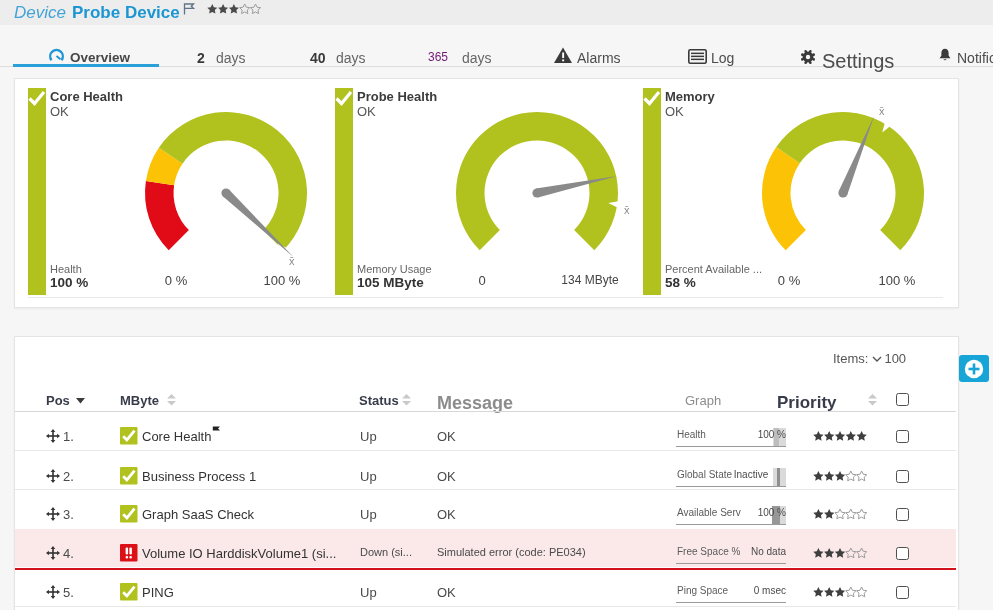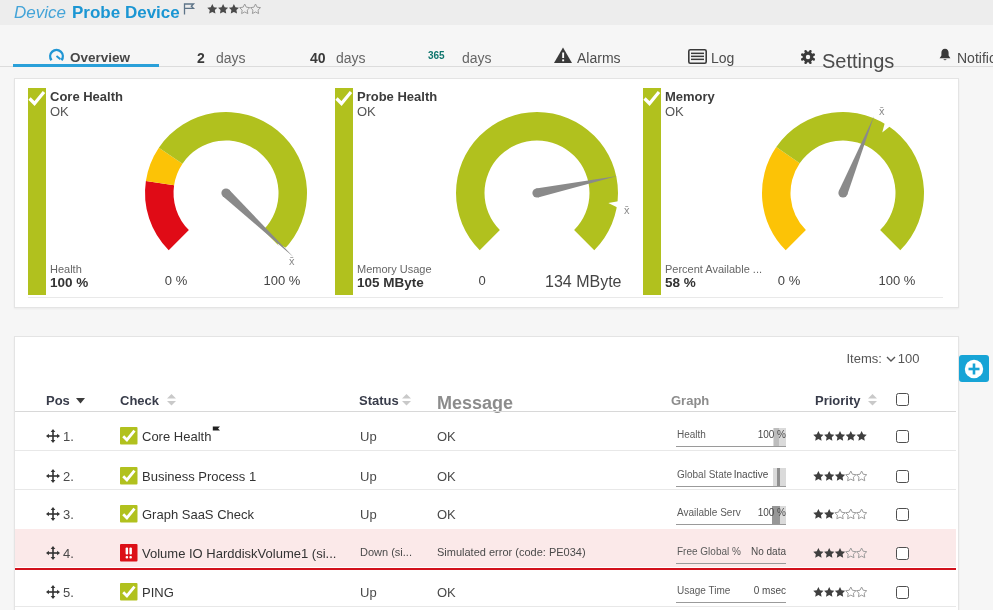--- a/index.html
+++ b/index.html
@@ -17,21 +17,21 @@
 <div class="abs" style="left:13px;top:64px;width:146px;height:3.4px;background:#2aa0d9"></div>
 <svg class="abs" style="left:48px;top:48px" width="17" height="16" viewBox="0 0 16 16">
     <path d="M3 12.2 A6.3 6.3 0 1 1 13 12.2" fill="none" stroke="#2196d4" stroke-width="2.4"></path>
     <path d="M8 8 L11.9 11.2" stroke="#2196d4" stroke-width="2"></path>
   </svg>
 <div class="abs" style="left:70px;top:50px;font-size:13.5px;font-weight:bold;color:#474747">Overview</div>
 <div class="abs" style="left:197px;top:50px;font-size:14px;font-weight:bold;color:#3a3a3a">2</div>
 <div class="abs" style="left:216px;top:50px;font-size:14px;color:#666">days</div>
 <div class="abs" style="left:310px;top:50px;font-size:14px;font-weight:bold;color:#3a3a3a">40</div>
 <div class="abs" style="left:336px;top:50px;font-size:14px;color:#666">days</div>
-<div class="abs" style="left:428px;top:50px;font-size:10px;font-weight:bold;color:#0f766e">365</div>
+<div class="abs" style="left:428px;top:50px;font-size:12px;font-weight:normal;color:#701a75">365</div>
 <div class="abs" style="left:462px;top:50px;font-size:14px;color:#666">days</div>
 <svg class="abs" style="left:553px;top:47px" width="20" height="17" viewBox="0 0 20 17">
     <path d="M10 0.5 L19 16 H1 Z" fill="#3a3a3a"></path>
     <rect x="9.2" y="5.5" width="1.9" height="5.5" fill="#fff"></rect>
     <rect x="9.2" y="12.4" width="1.9" height="1.9" fill="#fff"></rect>
   </svg>
 <div class="abs" style="left:577px;top:50px;font-size:14px;color:#4c4c4c">Alarms</div>
 <svg class="abs" style="left:688px;top:49px" width="19" height="15" viewBox="0 0 19 15">
     <rect x="0.8" y="0.8" width="17.4" height="13.4" rx="1.5" fill="none" stroke="#3a3a3a" stroke-width="1.6"></rect>
     <rect x="3" y="3.6" width="13" height="1.5" fill="#3a3a3a"></rect>
@@ -102,51 +102,51 @@
     <path d="M 47.72 155.28 A 81 81 0 0 1 38.25 52.12 L 61.73 68.26 A 52.5 52.5 0 0 0 67.88 135.12 Z" fill="#fcc306"></path>
     <path d="M 38.25 52.12 A 81 81 0 1 1 162.28 155.28 L 142.12 135.12 A 52.5 52.5 0 1 0 61.73 68.26 Z" fill="#b1c11e"></path>
     <path d="M 147.63 25.04 L 154.31 29.38 L 144.21 37.62 Z" fill="#fff"></path>
     <path d="M 136.09 21.04 L 100.73 96.28 L 104.81 98.46 L 109.27 99.72 Z" fill="#8a8a8a"></path>
     <circle cx="105" cy="98" r="4.6" fill="#8a8a8a"></circle>
     <text x="141.0" y="20.0" font-size="11" fill="#8a8a8a">x̄</text>
   </svg>
 <div class="abs" style="left:131px;top:273px;width:90px;text-align:center;font-size:13px;color:#444">0&nbsp;%</div>
 <div class="abs" style="left:237px;top:273px;width:90px;text-align:center;font-size:13px;color:#444">100&nbsp;%</div>
 <div class="abs" style="left:437px;top:273px;width:90px;text-align:center;font-size:13px;color:#444">0</div>
-<div class="abs" style="left:545px;top:273px;width:90px;text-align:left;font-size:16px;color:#444">134 MByte</div>
+<div class="abs" style="left:545px;top:273px;width:90px;text-align:center;font-size:12px;color:#444">134 MByte</div>
 <div class="abs" style="left:744px;top:273px;width:90px;text-align:center;font-size:13px;color:#444">0&nbsp;%</div>
 <div class="abs" style="left:852px;top:273px;width:90px;text-align:center;font-size:13px;color:#444">100&nbsp;%</div>
 <div class="abs" style="left:28px;top:297px;width:915px;height:1px;background:#e9e9e9"></div>
 <div class="abs" style="left:14px;top:336px;width:943px;height:280px;background:#fff;border:1px solid #e4e4e4;border-bottom:none;box-shadow:0 1px 2px rgba(0,0,0,0.05)"></div>
-<div class="abs" style="left:833px;top:351px;width:100px;text-align:center;font-size:13px;color:#555">Items:<svg width="10" height="7" style="margin-left:4px;margin-right:2px">
+<div class="abs" style="left:833px;top:351px;width:100px;text-align:left;font-size:13px;color:#555">Items:<svg width="10" height="7" style="margin-left:4px;margin-right:2px">
       <polyline points="1,1 5,5 9,1" fill="none" stroke="#555" stroke-width="1.4"></polyline>
     </svg>100</div>
 <div class="abs" style="left:959px;top:355px;width:30px;height:27px;background:#17a4d6;border-radius:3px"></div>
 <svg class="abs" style="left:964px;top:359px" width="20" height="20">
     <circle cx="10" cy="10" r="9.2" fill="#fff"></circle>
     <rect x="8.7" y="4.5" width="2.6" height="11" fill="#17a4d6"></rect>
     <rect x="4.5" y="8.7" width="11" height="2.6" fill="#17a4d6"></rect>
   </svg>
 <div class="abs" style="left:46px;top:393px;font-size:13px;font-weight:bold;color:#383c4a">Pos</div>
 <svg style="position:absolute;left:76px;top:398px" width="9" height="6">
     <polygon points="0,0 9,0 4.5,5.5" fill="#3c3c3c"></polygon>
   </svg>
-<div class="abs" style="left:120px;top:393px;font-size:13px;font-weight:bold;color:#383c4a">Check</div>
+<div class="abs" style="left:120px;top:393px;font-size:13px;font-weight:bold;color:#383c4a">MByte</div>
 <svg style="position:absolute;left:167px;top:394px" width="9" height="12">
     <polygon points="4.5,0 9,4.5 0,4.5" fill="#c9c9c9"></polygon>
     <polygon points="0,7 9,7 4.5,11.5" fill="#c9c9c9"></polygon>
   </svg>
 <div class="abs" style="left:359px;top:393px;font-size:13px;font-weight:bold;color:#383c4a">Status</div>
 <svg style="position:absolute;left:402px;top:394px" width="9" height="12">
     <polygon points="4.5,0 9,4.5 0,4.5" fill="#c9c9c9"></polygon>
     <polygon points="0,7 9,7 4.5,11.5" fill="#c9c9c9"></polygon>
   </svg>
 <div class="abs" style="left:437px;top:393px;font-size:18px;font-weight:bold;color:#8c8c8c">Message</div>
-<div class="abs" style="left:671px;top:393px;font-size:13px;font-weight:bold;color:#8c8c8c">Graph</div>
-<div class="abs" style="left:815px;top:393px;font-size:13px;font-weight:bold;color:#383c4a">Priority</div>
+<div class="abs" style="left:685px;top:393px;font-size:13px;font-weight:normal;color:#8c8c8c">Graph</div>
+<div class="abs" style="left:777px;top:393px;font-size:17px;font-weight:bold;color:#383c4a">Priority</div>
 <svg style="position:absolute;left:868px;top:394px" width="9" height="12">
     <polygon points="4.5,0 9,4.5 0,4.5" fill="#c9c9c9"></polygon>
     <polygon points="0,7 9,7 4.5,11.5" fill="#c9c9c9"></polygon>
   </svg>
 <div style="position:absolute;left:896px;top:393px;width:11px;height:11px;border:1.5px solid #4f4f4f;border-radius:2.5px;background:#fff"></div>
 <div class="abs" style="left:15px;top:411px;width:941px;height:1px;background:#d8d8d8"></div>
 <div class="abs" style="left:15px;top:529px;width:941px;height:38px;background:#fbe9e9"></div>
 <div class="abs" style="left:15px;top:568px;width:941px;height:1.6px;background:#d2111c"></div>
 <svg style="position:absolute;left:46px;top:429px" width="14" height="14" viewBox="0 0 14 14">
     <rect x="6.2" y="2" width="1.6" height="10" fill="#333"></rect>
@@ -253,21 +253,21 @@
     <rect x="0" y="0" width="17.5" height="17.5" rx="1" fill="#dc1017"></rect>
     <rect x="5.6" y="3.4" width="2.5" height="7" rx="1" fill="#fff"></rect>
     <rect x="9.4" y="3.4" width="2.5" height="7" rx="1" fill="#fff"></rect>
     <rect x="5.6" y="11.9" width="2.5" height="2.5" rx="1" fill="#fff"></rect>
     <rect x="9.4" y="11.9" width="2.5" height="2.5" rx="1" fill="#fff"></rect>
   </svg>
 <div class="abs" style="left:142px;top:546px;font-size:13px;color:#333;max-width:200px;overflow:hidden;white-space:nowrap">Volume IO HarddiskVolume1 (si...</div>
 <div class="abs" style="left:360px;top:546px;font-size:11px;color:#4a4a4a">Down (si...</div>
 <div class="abs" style="left:437px;top:546px;font-size:11px;color:#4a4a4a">Simulated error (code: PE034)</div>
 <div style="position:absolute;left:676px;top:563px;width:110px;height:1px;background:#9a9a9a"></div>
-<div style="position:absolute;left:677px;top:546px;width:84px;height:12px;font-size:10px;color:#5b5b5b;overflow:hidden;white-space:nowrap">Free Global %</div>
+<div style="position:absolute;left:677px;top:546px;width:84px;height:12px;font-size:10px;color:#5b5b5b;overflow:hidden;white-space:nowrap">Free Space %</div>
 <div style="position:absolute;left:716px;top:546px;width:70px;height:12px;font-size:10px;color:#4a4a4a;text-align:right;white-space:nowrap">No data</div>
 <svg style="position:absolute;left:813px;top:547px" width="58" height="14">
     <polygon points="5.40,1.00 6.99,4.22 10.54,4.73 7.97,7.23 8.57,10.77 5.40,9.10 2.23,10.77 2.83,7.23 0.26,4.73 3.81,4.22" fill="#3f3f3f"></polygon>
     <polygon points="16.20,1.00 17.79,4.22 21.34,4.73 18.77,7.23 19.37,10.77 16.20,9.10 13.03,10.77 13.63,7.23 11.06,4.73 14.61,4.22" fill="#3f3f3f"></polygon>
     <polygon points="27.00,1.00 28.59,4.22 32.14,4.73 29.57,7.23 30.17,10.77 27.00,9.10 23.83,10.77 24.43,7.23 21.86,4.73 25.41,4.22" fill="#3f3f3f"></polygon>
     <polygon points="37.80,1.00 39.39,4.22 42.94,4.73 40.37,7.23 40.97,10.77 37.80,9.10 34.63,10.77 35.23,7.23 32.66,4.73 36.21,4.22" fill="none" stroke="#9c9c9c" stroke-width="1"></polygon>
     <polygon points="48.60,1.00 50.19,4.22 53.74,4.73 51.17,7.23 51.77,10.77 48.60,9.10 45.43,10.77 46.03,7.23 43.46,4.73 47.01,4.22" fill="none" stroke="#9c9c9c" stroke-width="1"></polygon>
   </svg>
 <div style="position:absolute;left:896px;top:547px;width:11px;height:11px;border:1.5px solid #4f4f4f;border-radius:2.5px;background:#fff"></div>
 <svg style="position:absolute;left:46px;top:585px" width="14" height="14" viewBox="0 0 14 14">
@@ -280,21 +280,21 @@
   </svg>
 <div class="abs" style="left:63px;top:585px;font-size:13px;color:#4a4a4a">5.</div>
 <svg style="position:absolute;left:120px;top:583px" width="18" height="18">
     <rect x="0" y="0" width="17.5" height="17.5" rx="1" fill="#b1c11e"></rect>
     <polyline points="3.2,9.2 6.9,12.9 14.5,3.6" fill="none" stroke="#fff" stroke-width="2.8"></polyline>
   </svg>
 <div class="abs" style="left:142px;top:585px;font-size:13px;color:#333;max-width:200px;overflow:hidden;white-space:nowrap">PING</div>
 <div class="abs" style="left:360px;top:585px;font-size:13px;color:#4a4a4a">Up</div>
 <div class="abs" style="left:437px;top:585px;font-size:13px;color:#4a4a4a">OK</div>
 <div style="position:absolute;left:676px;top:602px;width:110px;height:1px;background:#9a9a9a"></div>
-<div style="position:absolute;left:677px;top:585px;width:84px;height:12px;font-size:10px;color:#5b5b5b;overflow:hidden;white-space:nowrap">Usage Time</div>
+<div style="position:absolute;left:677px;top:585px;width:84px;height:12px;font-size:10px;color:#5b5b5b;overflow:hidden;white-space:nowrap">Ping Space</div>
 <div style="position:absolute;left:716px;top:585px;width:70px;height:12px;font-size:10px;color:#4a4a4a;text-align:right;white-space:nowrap">0 msec</div>
 <svg style="position:absolute;left:813px;top:586px" width="58" height="14">
     <polygon points="5.40,1.00 6.99,4.22 10.54,4.73 7.97,7.23 8.57,10.77 5.40,9.10 2.23,10.77 2.83,7.23 0.26,4.73 3.81,4.22" fill="#3f3f3f"></polygon>
     <polygon points="16.20,1.00 17.79,4.22 21.34,4.73 18.77,7.23 19.37,10.77 16.20,9.10 13.03,10.77 13.63,7.23 11.06,4.73 14.61,4.22" fill="#3f3f3f"></polygon>
     <polygon points="27.00,1.00 28.59,4.22 32.14,4.73 29.57,7.23 30.17,10.77 27.00,9.10 23.83,10.77 24.43,7.23 21.86,4.73 25.41,4.22" fill="#3f3f3f"></polygon>
     <polygon points="37.80,1.00 39.39,4.22 42.94,4.73 40.37,7.23 40.97,10.77 37.80,9.10 34.63,10.77 35.23,7.23 32.66,4.73 36.21,4.22" fill="none" stroke="#9c9c9c" stroke-width="1"></polygon>
     <polygon points="48.60,1.00 50.19,4.22 53.74,4.73 51.17,7.23 51.77,10.77 48.60,9.10 45.43,10.77 46.03,7.23 43.46,4.73 47.01,4.22" fill="none" stroke="#9c9c9c" stroke-width="1"></polygon>
   </svg>
 <div style="position:absolute;left:896px;top:586px;width:11px;height:11px;border:1.5px solid #4f4f4f;border-radius:2.5px;background:#fff"></div>
 <div class="abs" style="left:15px;top:606px;width:941px;height:1px;background:#e8e8e8"></div>

